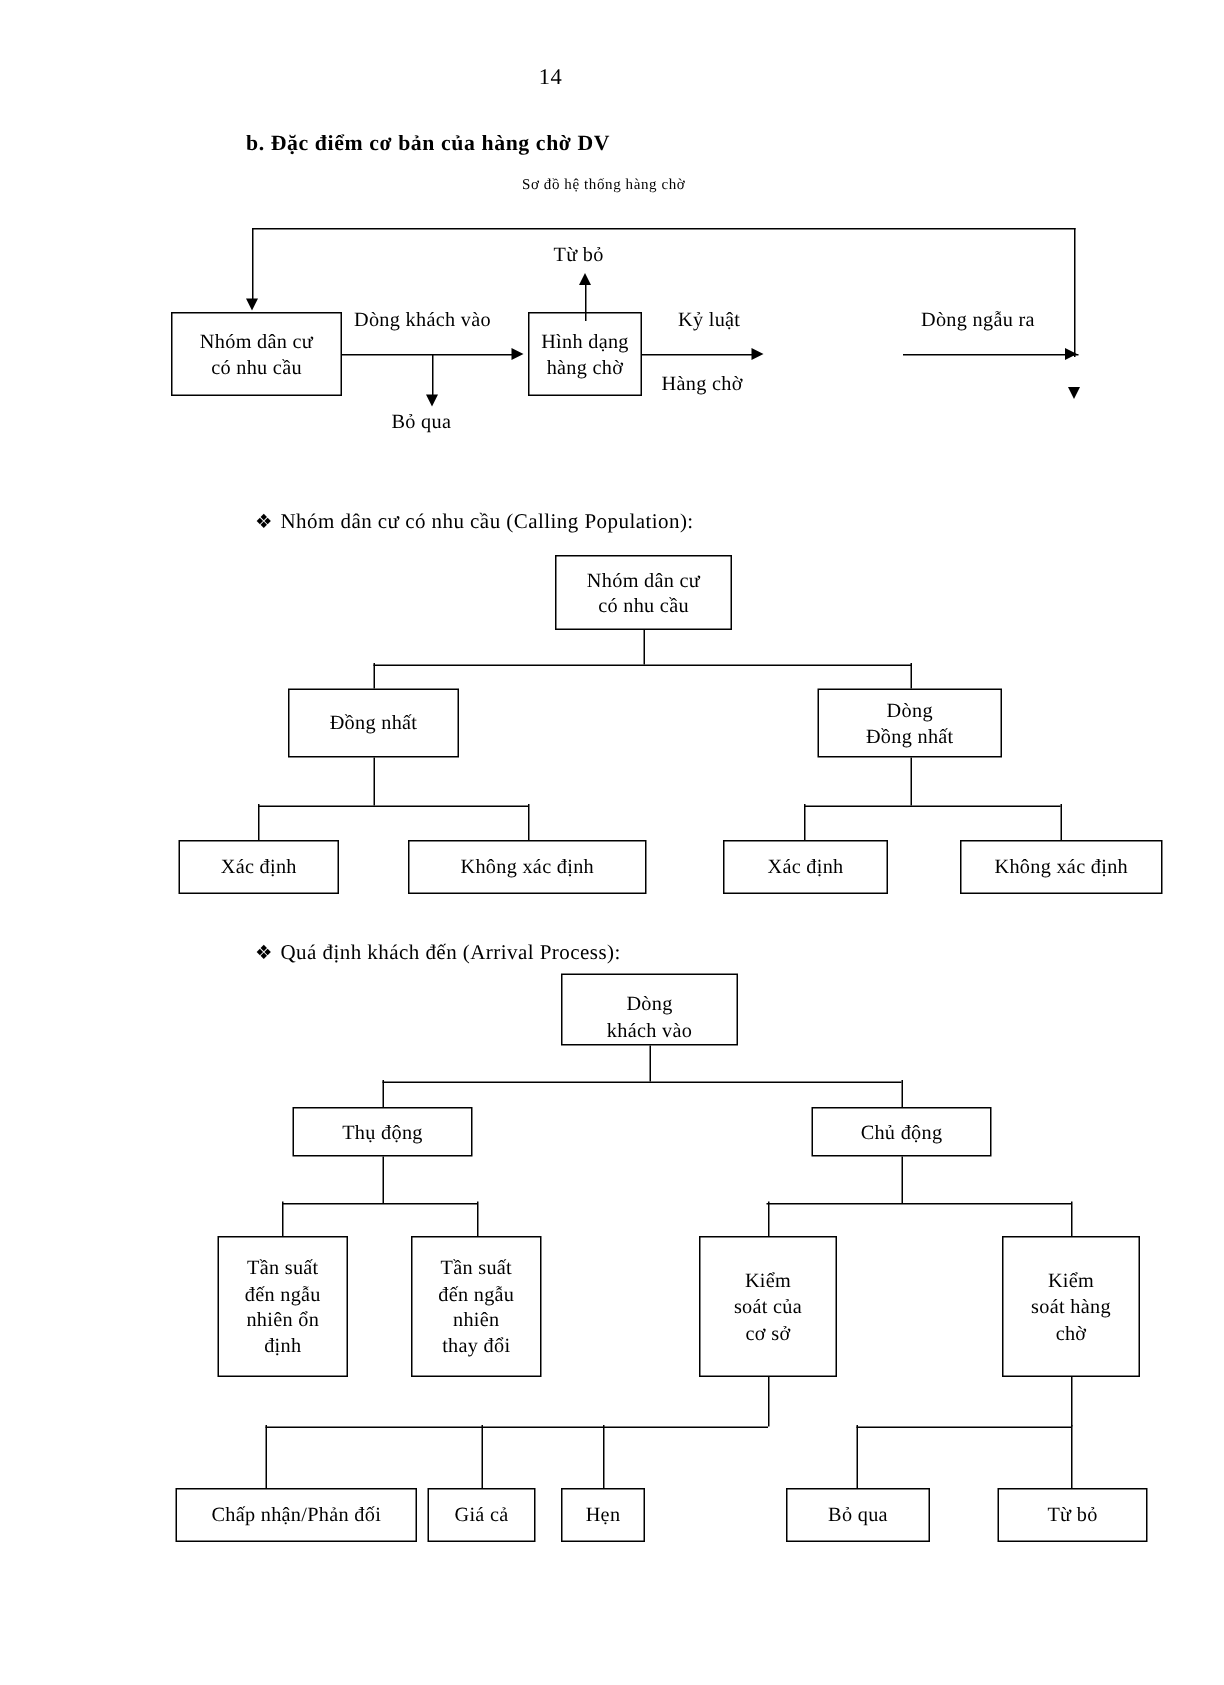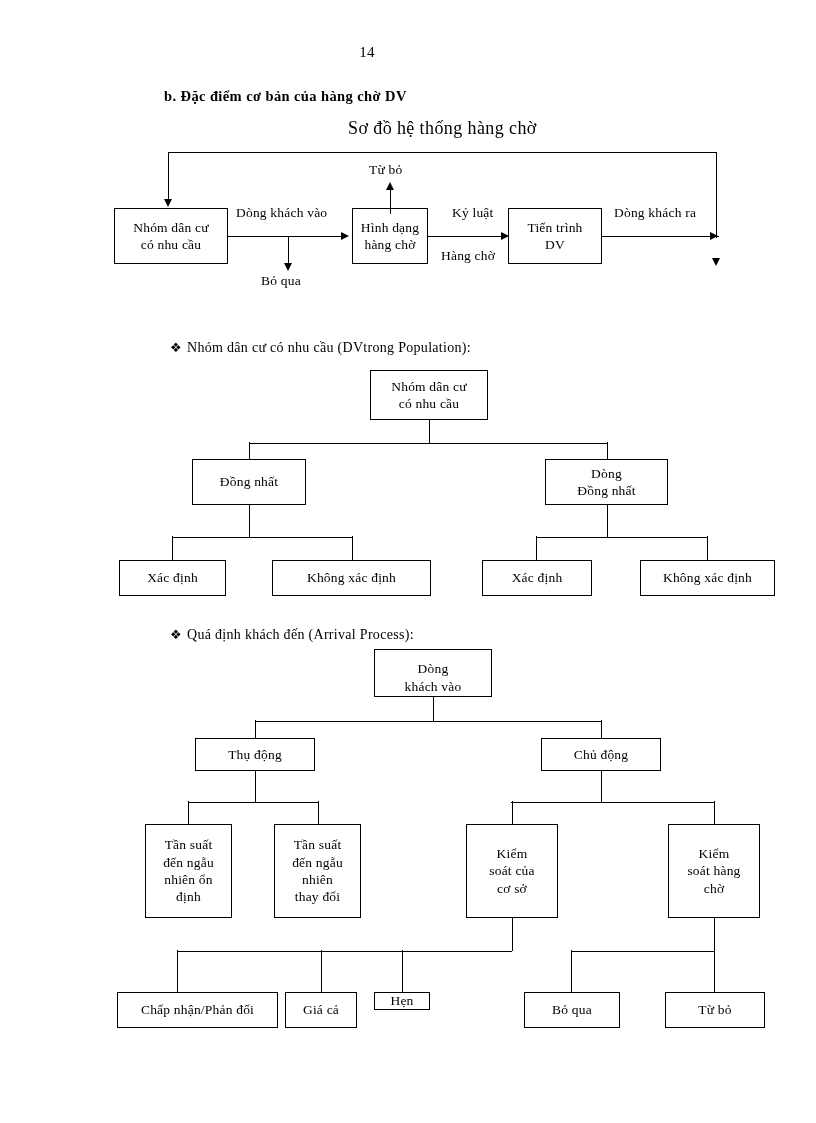--- a/index.html
+++ b/index.html
@@ -27,21 +27,21 @@
     letter-spacing: 0.3px;
   }
   .section-heading {
     left: 164px; top: 88px;
     font-size: 14.5px;
     font-weight: bold;
     letter-spacing: 0.4px;
   }
   .diagram-caption {
     left: 348px; top: 118px;
-    font-size: 18px;
+    font-size: 10px;
     letter-spacing: 0.4px;
   }
   .bullet-heading {
     font-size: 14px;
     letter-spacing: 0.3px;
     white-space: nowrap;
   }
   .bullet-glyph {
     font-size: 13px;
     margin-right: 5px;
@@ -135,35 +135,31 @@
 
     <div class="abs v-line" style="left:389.5px;top:188px;height:26px;"></div>
     <div class="abs arrow-up" style="left:385.5px;top:182px;"></div>
     <div class="abs edge-label" style="left:369px;top:162px;">Từ bỏ</div>
 
     <div class="abs h-line" style="left:428px;top:235.5px;width:75px;"></div>
     <div class="abs arrow-right" style="left:501px;top:231.5px;"></div>
     <div class="abs edge-label" style="left:452px;top:205px;">Kỷ luật</div>
     <div class="abs edge-label" style="left:441px;top:248px;">Hàng chờ</div>
 
-    <div class="abs box" style="left:508px;top:208px;width:94px;height:56px;">
-      <span class="txt">Tiến trình
-DV</span>
-    </div>
 
     <div class="abs h-line" style="left:602px;top:235.5px;width:117px;"></div>
     <div class="abs arrow-right" style="left:710px;top:231.5px;"></div>
-    <div class="abs edge-label" style="left:614px;top:205px;">Dòng khách ra</div>
+    <div class="abs edge-label" style="left:614px;top:205px;">Dòng ngẫu ra</div>
 
     <div class="abs arrow-down" style="left:711.5px;top:258px;"></div>
 
   </div>
 
   <div class="abs bullet-heading" style="left:170px;top:340px;">
-    <span class="bullet-glyph">❖</span><span>Nhóm dân cư có nhu cầu (DVtrong  Population):</span>
+    <span class="bullet-glyph">❖</span><span>Nhóm dân cư có nhu cầu (Calling  Population):</span>
   </div>
 
   <div class="abs" style="left:0;top:0;width:816px;height:1123px;">
 
     <div class="abs box" style="left:370px;top:370px;width:118px;height:50px;">
       <span class="txt">Nhóm dân cư
 có nhu cầu</span>
     </div>
 
     <div class="abs v-line" style="left:428.5px;top:420px;height:23px;"></div>
@@ -271,21 +267,21 @@
     <div class="abs h-line" style="left:571px;top:950.5px;width:143px;"></div>
     <div class="abs v-line" style="left:570.5px;top:950px;height:42px;"></div>
     <div class="abs v-line" style="left:713.5px;top:950px;height:42px;"></div>
 
     <div class="abs box" style="left:117px;top:992px;width:161px;height:36px;">
       <span class="txt">Chấp nhận/Phản  đối</span>
     </div>
     <div class="abs box" style="left:285px;top:992px;width:72px;height:36px;">
       <span class="txt">Giá cả</span>
     </div>
-    <div class="abs box" style="left:374px;top:992px;width:56px;height:18px;">
+    <div class="abs box" style="left:374px;top:992px;width:56px;height:36px;">
       <span class="txt">Hẹn</span>
     </div>
     <div class="abs box" style="left:524px;top:992px;width:96px;height:36px;">
       <span class="txt">Bỏ qua</span>
     </div>
     <div class="abs box" style="left:665px;top:992px;width:100px;height:36px;">
       <span class="txt">Từ bỏ</span>
     </div>
   </div>
 

